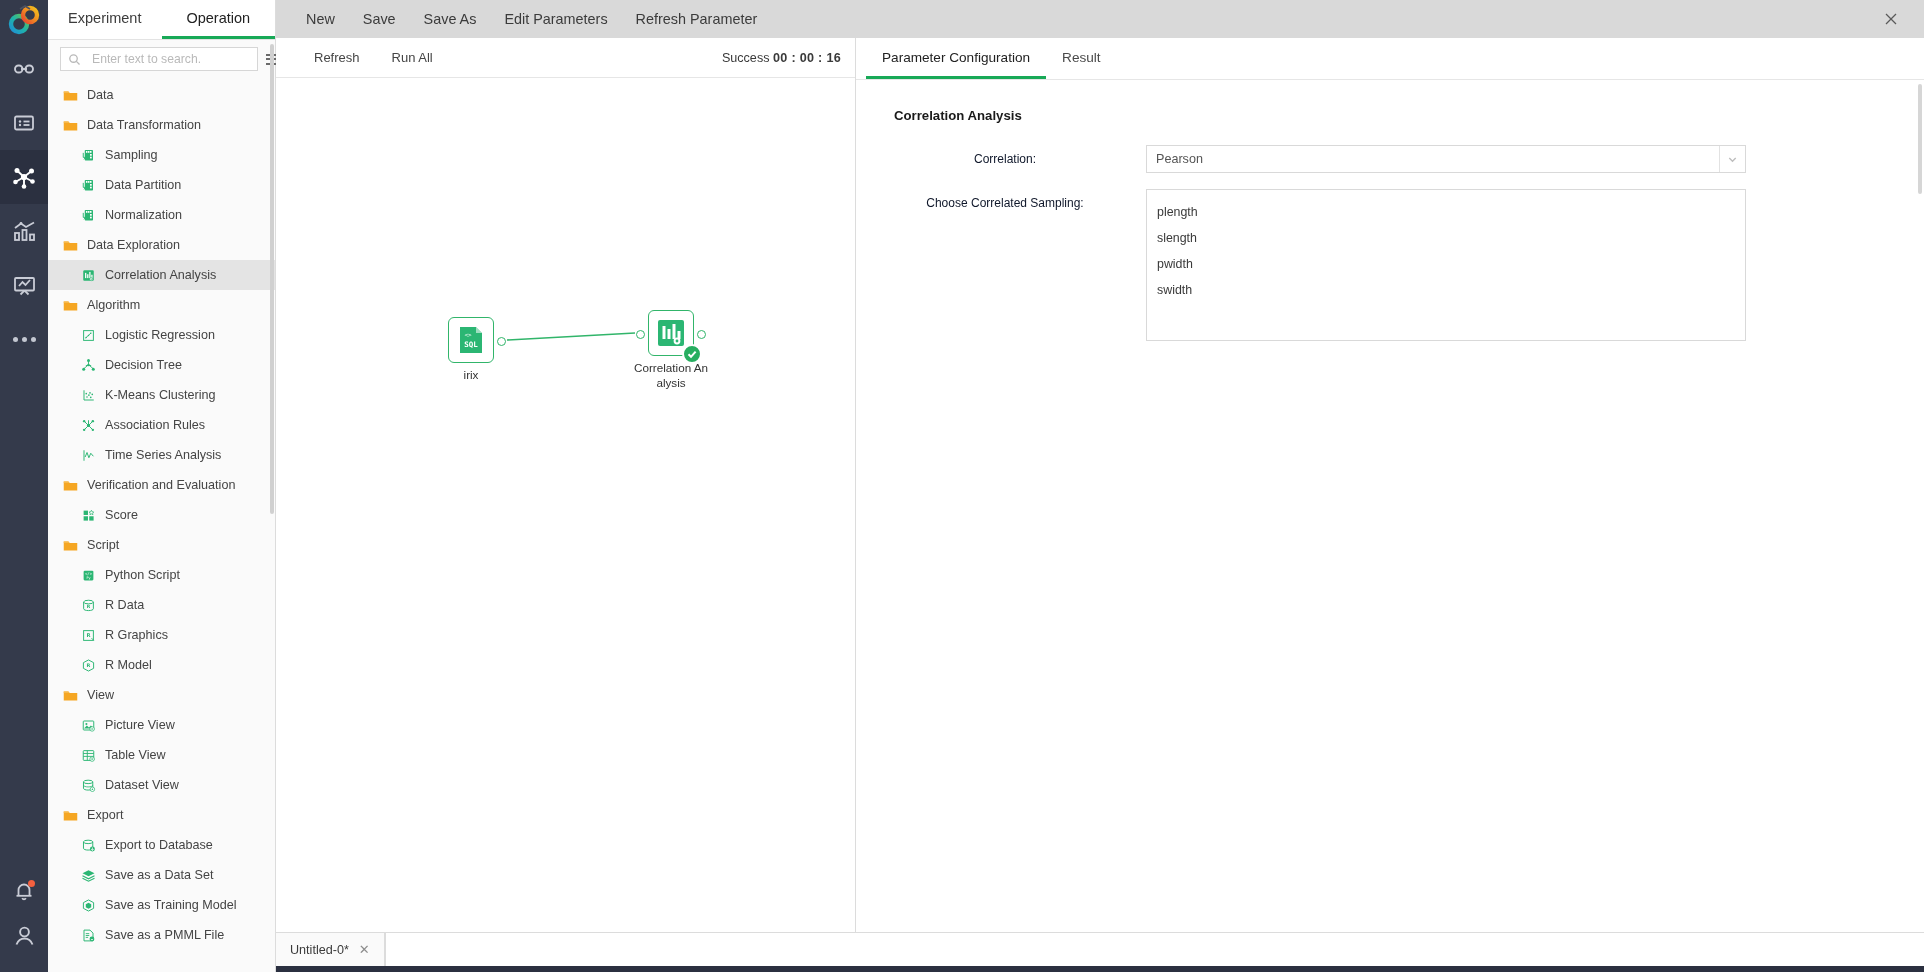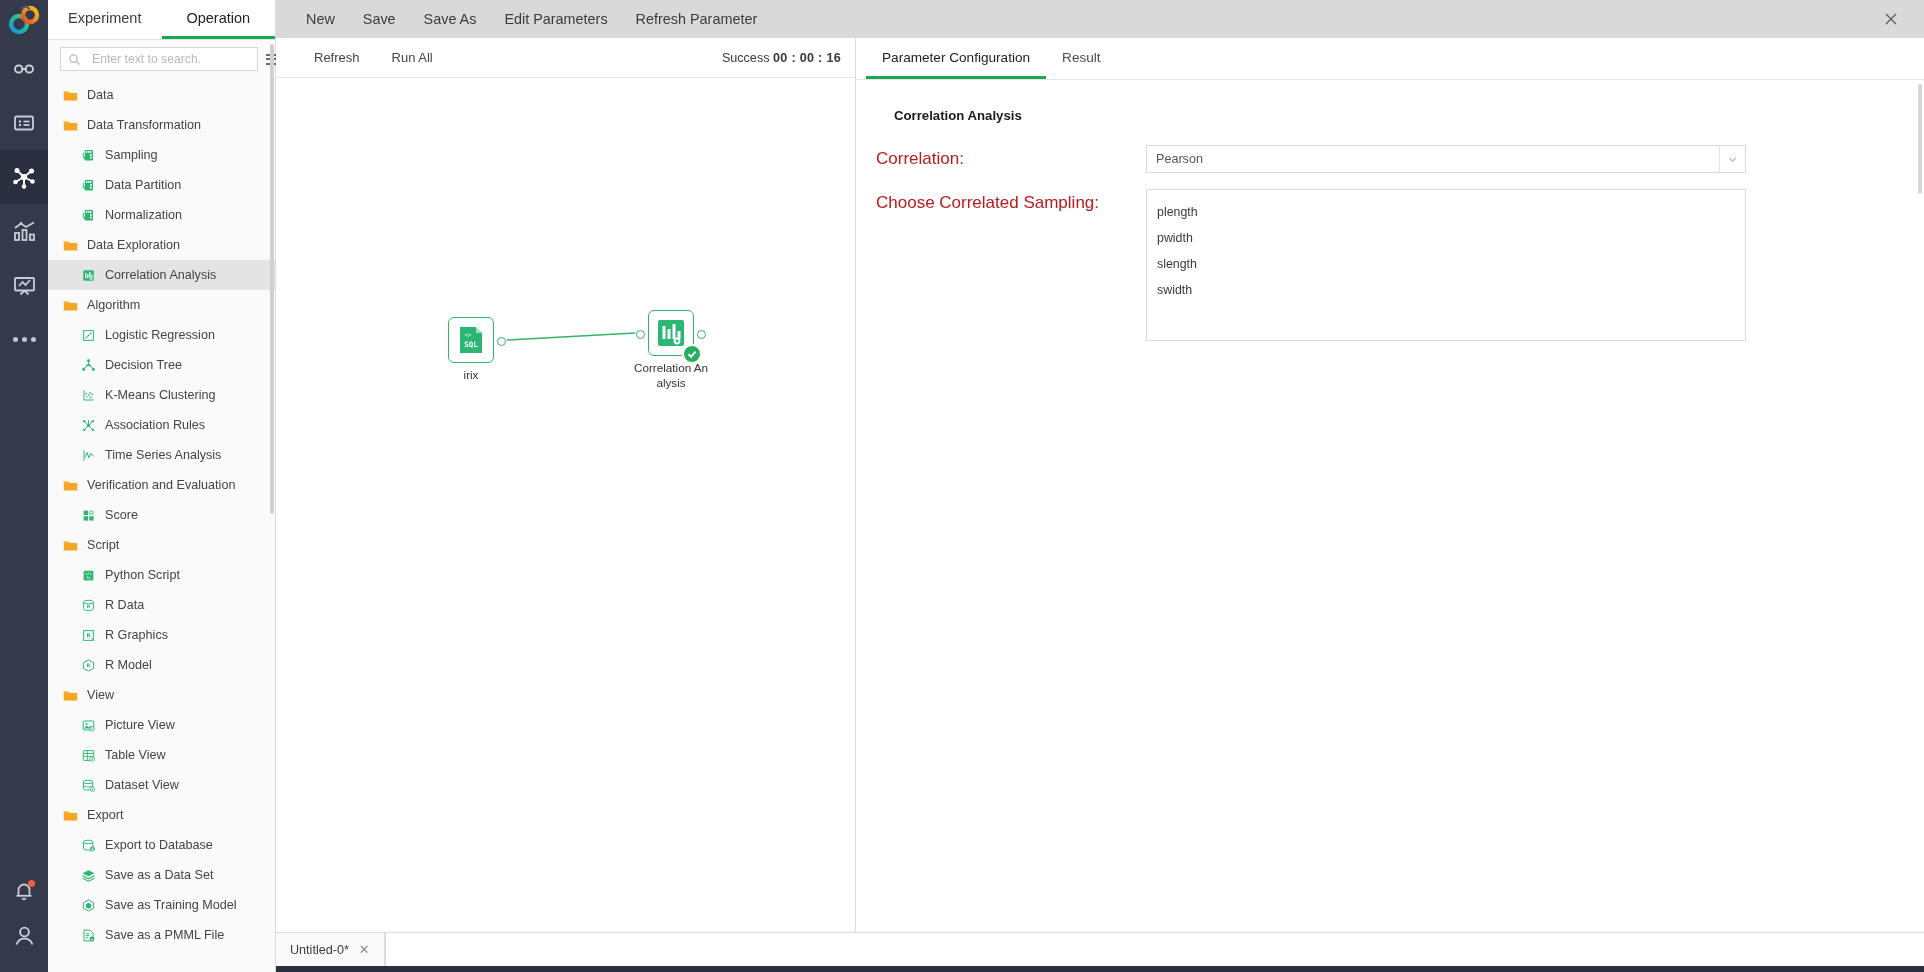--- a/index.html
+++ b/index.html
@@ -164,22 +164,22 @@
     display:flex; align-items:center; padding:0 16px; font-size:13.6px; color:#4a4a4a;
     cursor:pointer; border-bottom:3px solid transparent;
   }
   .cfgtab.active { border-bottom-color:#18a957; color:#222; }
 
   .cfgbody { flex:1 1 auto; padding: 28px 60px 0 20px; position:relative; overflow:hidden;}
   .cfgtitle { font-size:13.2px; font-weight:bold; color:#1a1a1a; margin-left:18px; margin-bottom:22px;}
 
   .frow { display:flex; align-items:flex-start; margin-bottom:16px; }
   .flabel {
-    width: 270px; flex:0 0 270px; text-align:left; padding-right:12px;
-    font-size:17px; color:#b91c1c; line-height:28px;
+    width: 270px; flex:0 0 270px; text-align:center; padding-right:12px;
+    font-size:12px; color:#0f172a; line-height:28px;
   }
   .fctl { flex:1 1 auto; min-width:0; }
 
   .selectbox {
     height:28px; border:1px solid #d9d9d9; background:#fff;
     display:flex; align-items:stretch; max-width:600px;
   }
   .selectbox .val {
     flex:1 1 auto; display:flex; align-items:center; padding-left:9px;
     font-size:12.6px; color:#555;
@@ -791,22 +791,22 @@
                 </div>
               </div>
             </div>
           </div>
 
           <div class="frow">
             <div class="flabel">Choose Correlated Sampling:</div>
             <div class="fctl">
               <div class="listbox" id="collist">
                   <div class="li">plength</div>
+                  <div class="li">slength</div>
                   <div class="li">pwidth</div>
-                  <div class="li">slength</div>
                   <div class="li">swidth</div>
                 </div>
             </div>
           </div>
 
           <div class="cfg-scroll"></div>
         </div>
       </div>
     </div>
 

